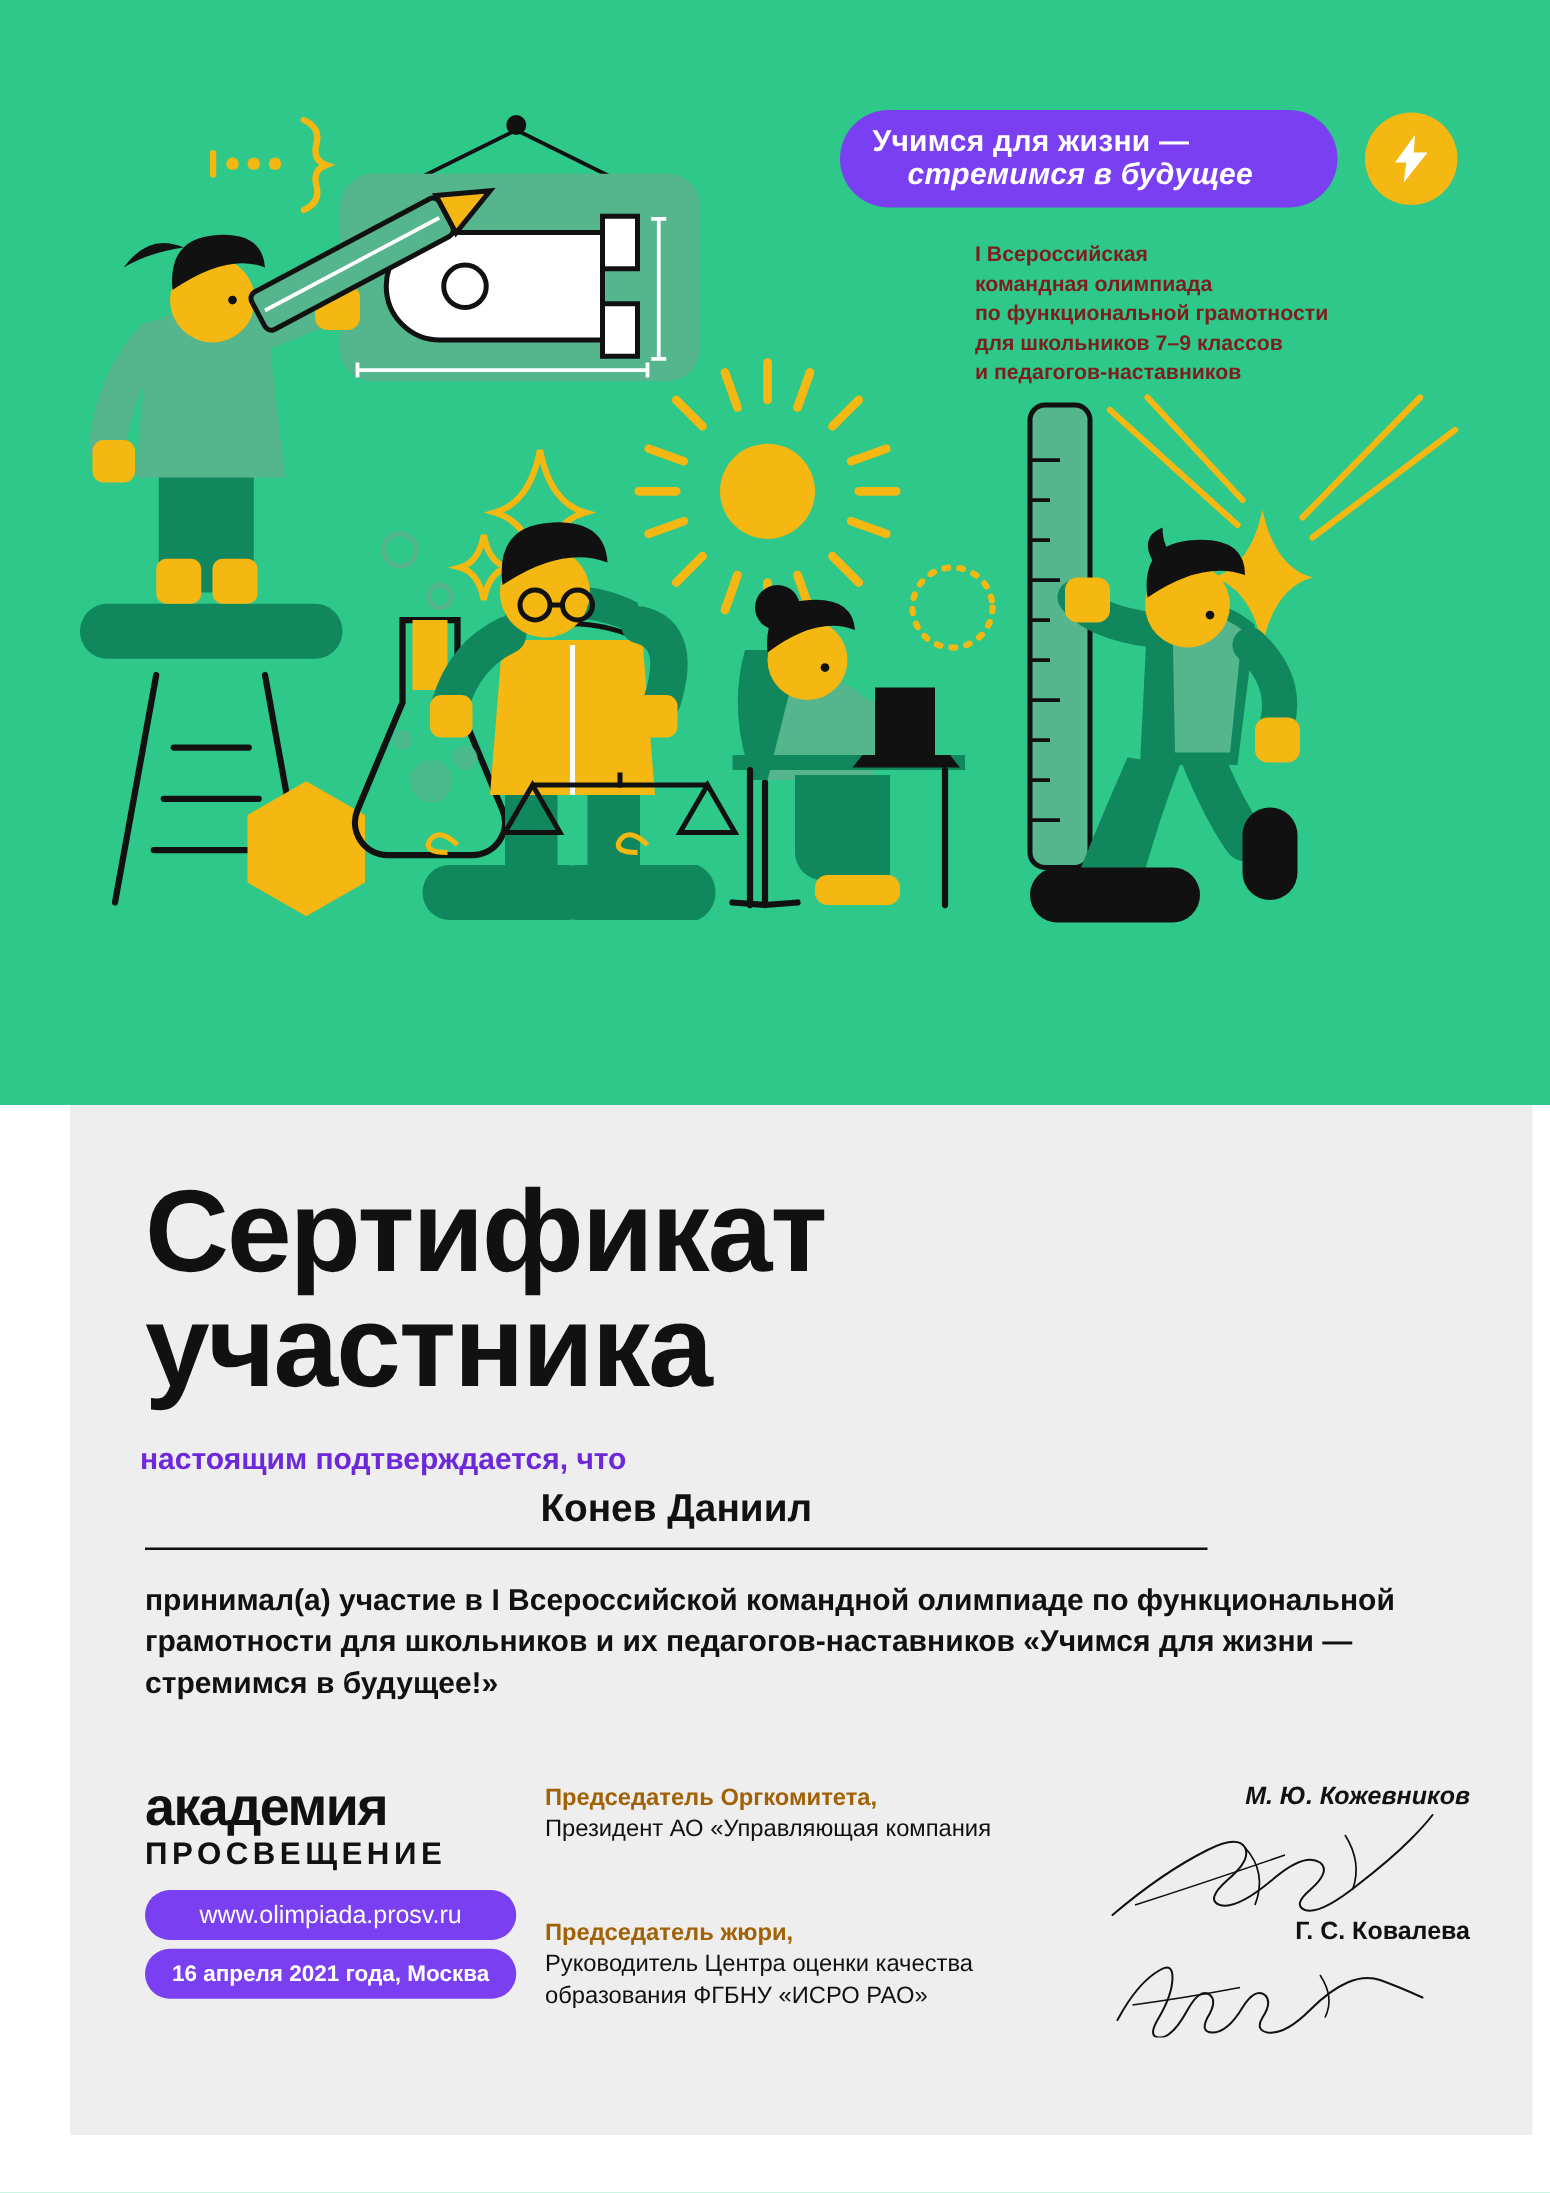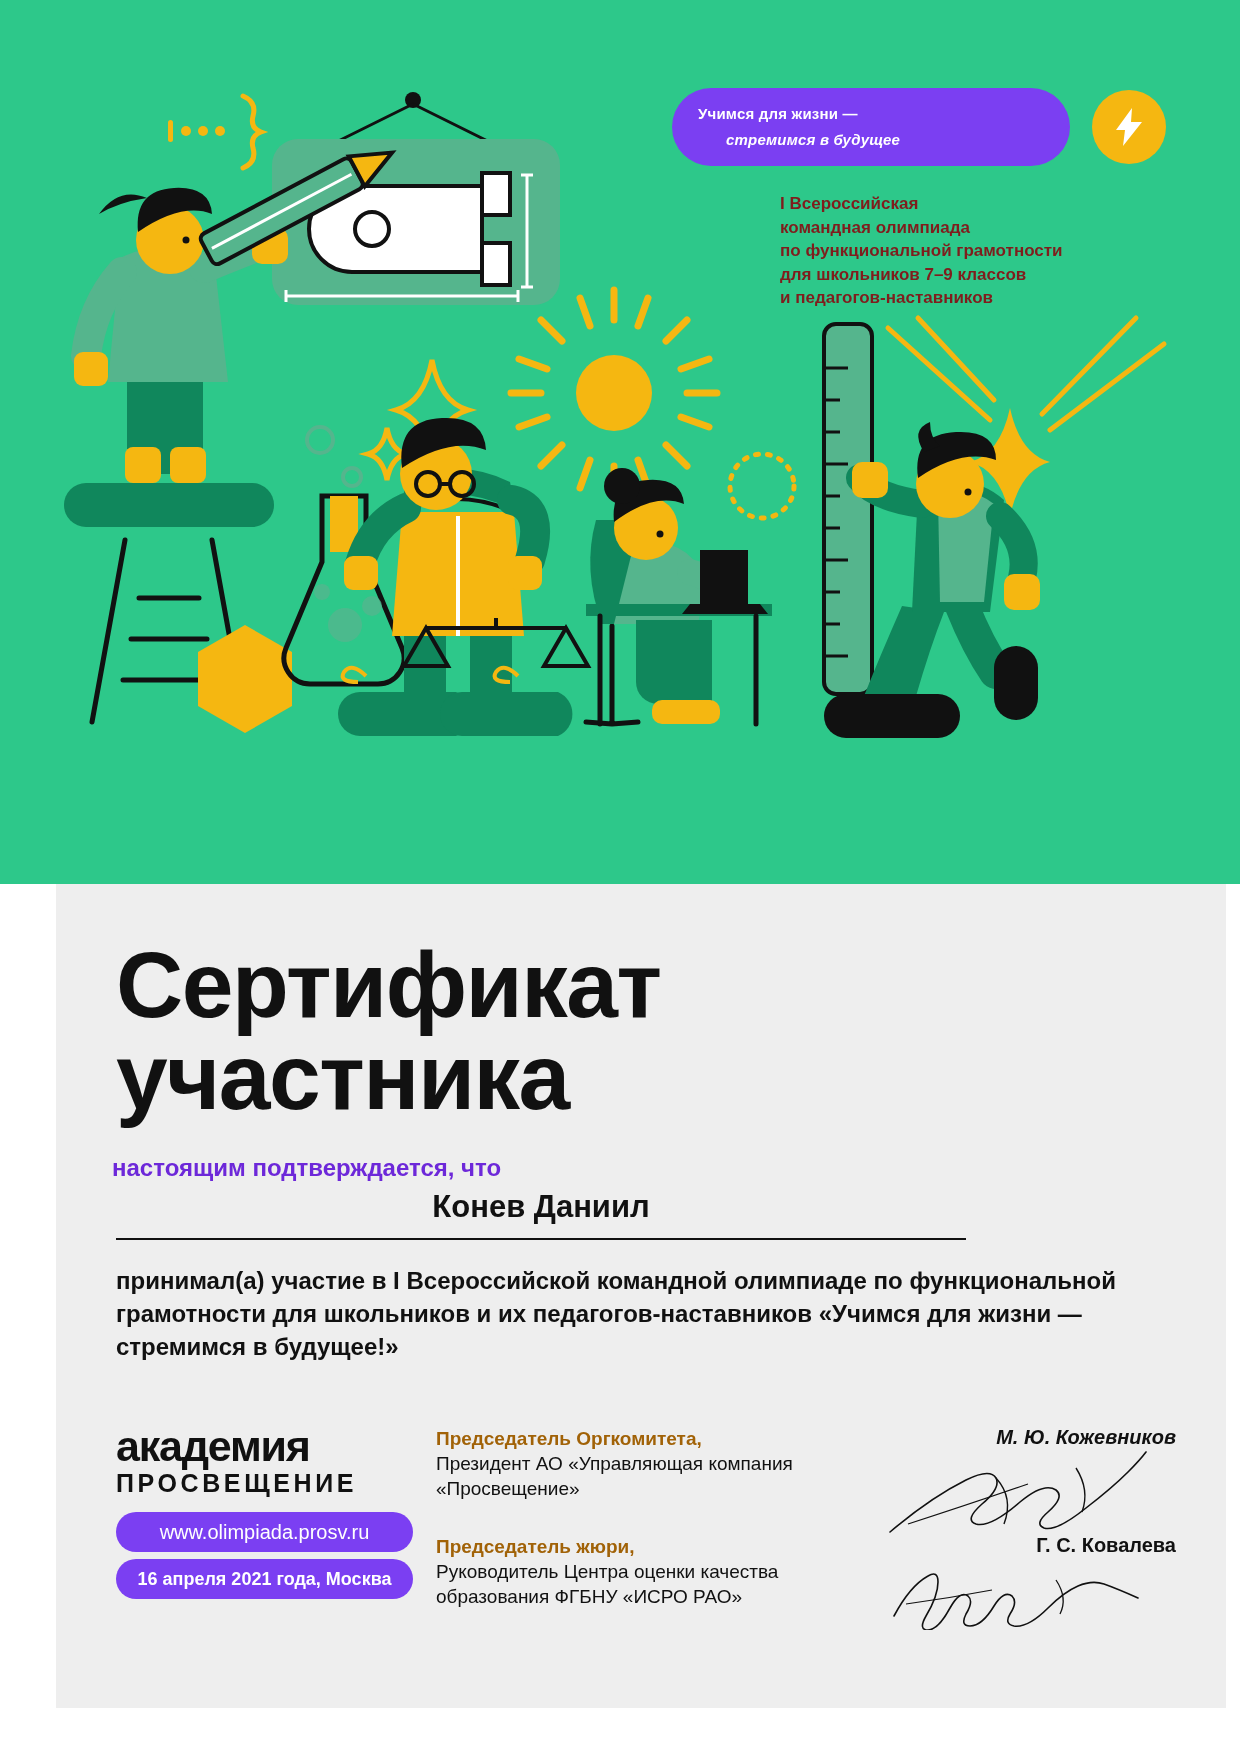--- a/index.html
+++ b/index.html
@@ -39,21 +39,21 @@
   .badge-pill {
     position: absolute;
     left: 672px;
     top: 88px;
     width: 398px;
     height: 78px;
     background: #7b3ff2;
     border-radius: 39px;
     color: #ffffff;
     font-weight: bold;
-    font-size: 15px;
+    font-size: 24px;
     line-height: 26px;
     padding: 13px 26px 0 26px;
     letter-spacing: .2px;
   }
   .badge-line2 { padding-left: 28px; font-style: italic; }
 
   .bolt-circle {
     position: absolute;
     left: 1092px;
     top: 90px;
@@ -476,21 +476,20 @@
   <div class="logo-block">
     <div class="logo-main">академия</div>
     <div class="logo-sub">ПРОСВЕЩЕНИЕ</div>
     <div class="url-pill">www.olimpiada.prosv.ru</div>
     <div class="date-pill">16 апреля 2021 года, Москва</div>
   </div>
 
   <div class="sig-block-1">
     <div class="sig-role">Председатель Оргкомитета,</div>
     <div class="sig-desc">Президент  АО «Управляющая компания</div>
-    <div class="sig-desc">«Просвещение»</div>
   </div>
   <div class="sig-name-1">М. Ю. Кожевников</div>
   <svg class="sig-scribble-1" viewBox="0 0 300 90">
     <path d="M14 82 q40 -34 76 -52 q24 -12 30 -2 q5 10 -14 26 q-18 16 -6 20 q14 4 44 -22 q24 -20 36 -12 q9 7 -8 22 q-14 12 -4 16 q12 4 42 -20 q26 -20 42 -36 q12 -12 18 -20" fill="none" stroke="#111" stroke-width="1.6" stroke-linecap="round"></path>
     <path d="M120 28 q18 20 8 46" fill="none" stroke="#111" stroke-width="1.4"></path>
     <path d="M200 18 q14 22 6 44" fill="none" stroke="#111" stroke-width="1.4"></path>
     <path d="M32 74 q56 -18 120 -40" fill="none" stroke="#111" stroke-width="1.2"></path>
   </svg>
 
   <div class="sig-block-2">

